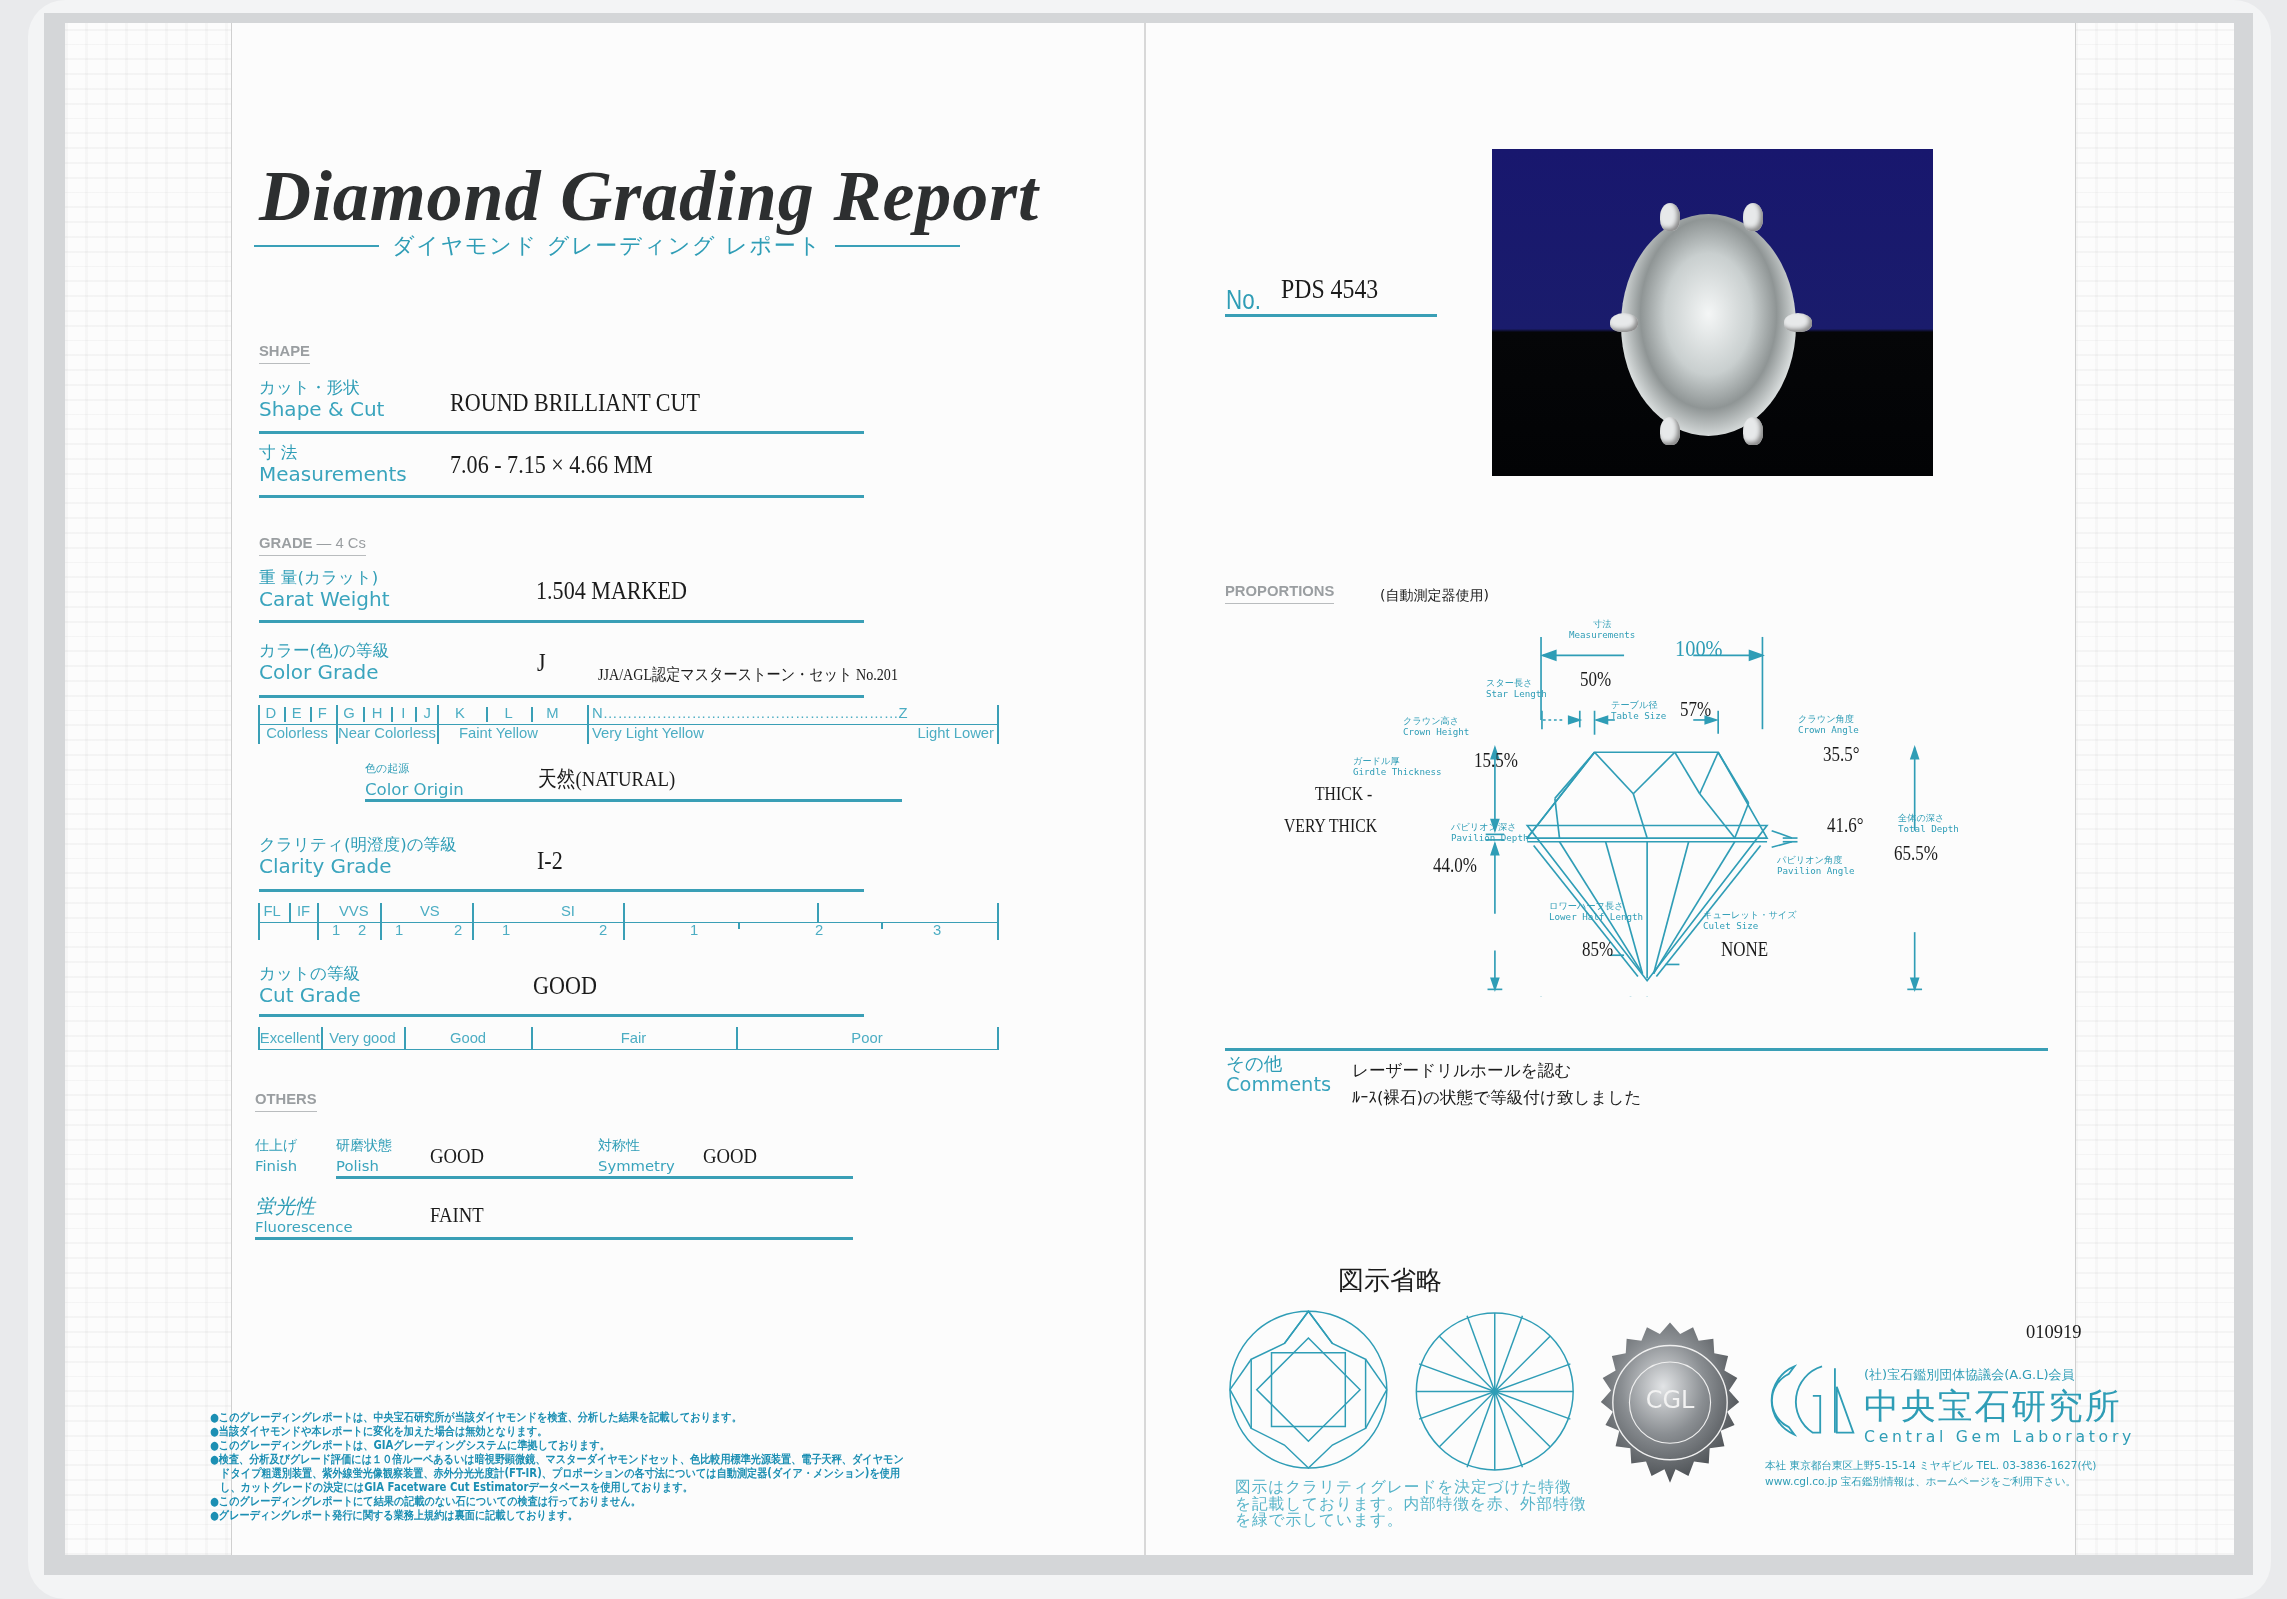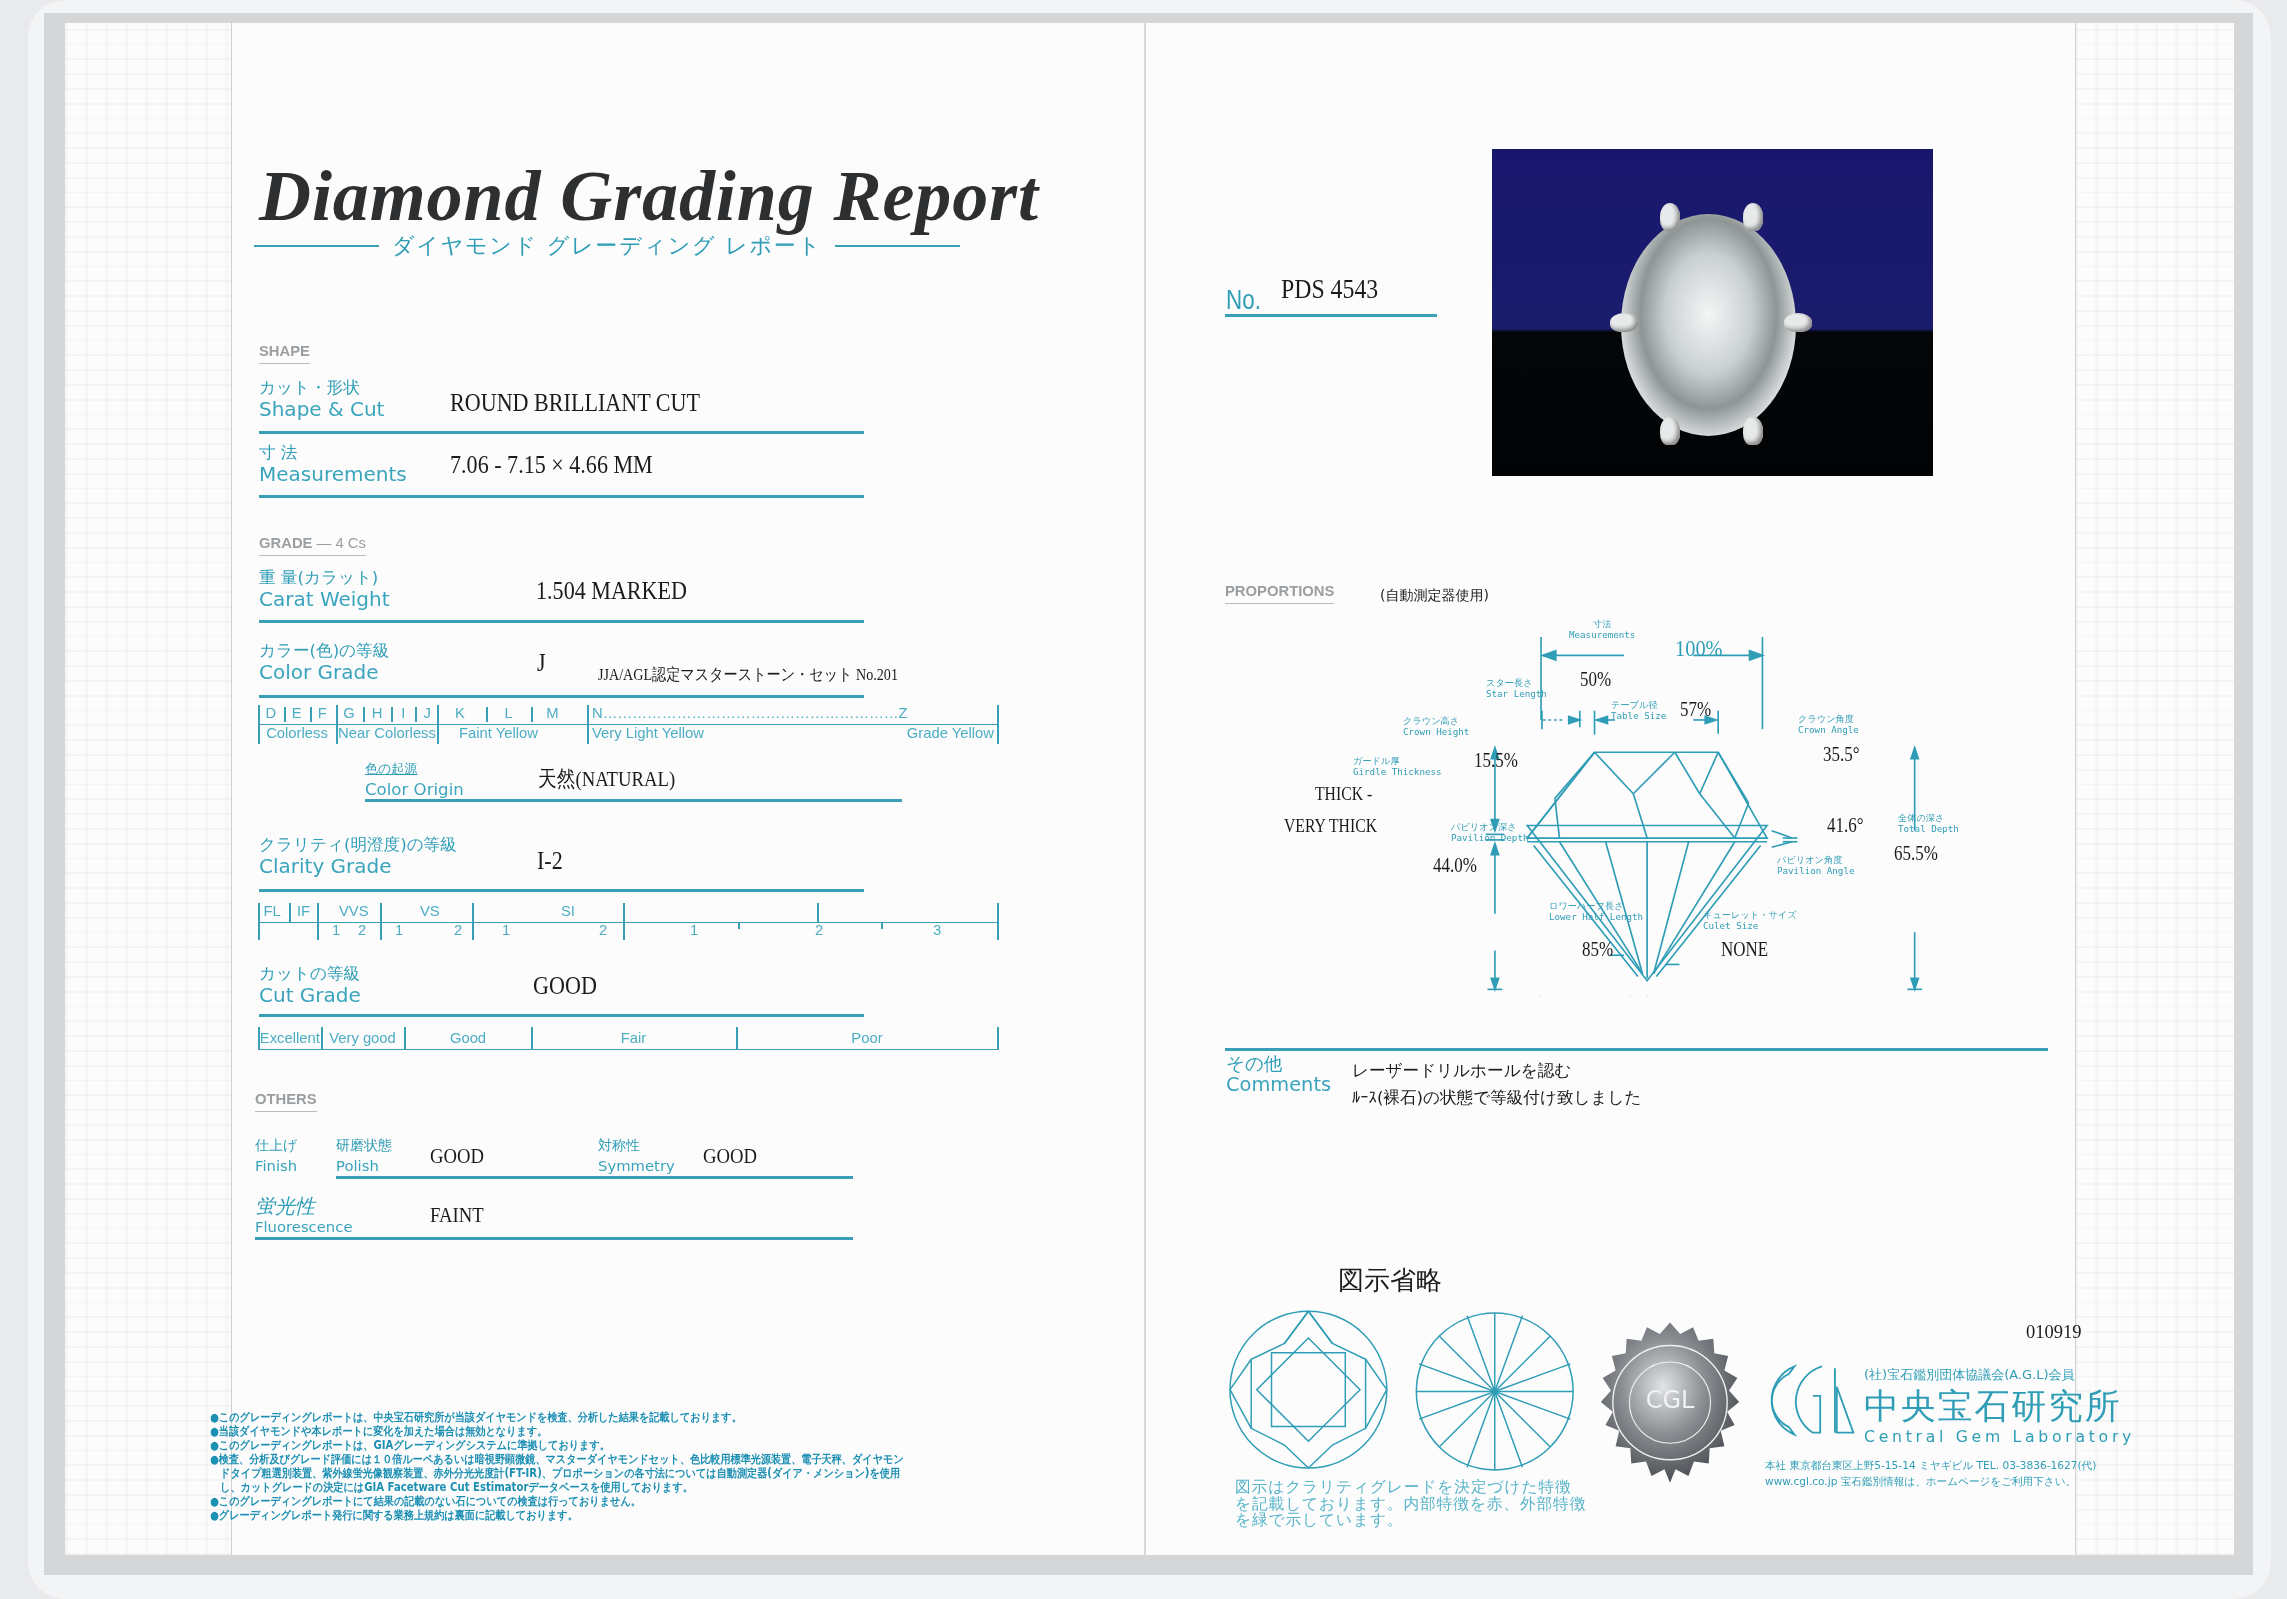--- a/index.html
+++ b/index.html
@@ -131,25 +131,25 @@
   <span class="cell" style="left:233px; width:35px;">L</span>
   <span class="tick" style="left:273px; top:1.8px; height:14.8px;"></span>
   <span class="cell" style="left:279px; width:31px;">M</span>
   <span class="tick" style="left:329px; top:0; height:39px;"></span>
   <span class="cell" style="left:334px; width:397px; text-align:left; white-space:nowrap; overflow:hidden;">N……………………………………………………Z</span>
   <span class="tick" style="left:739px; top:0; height:39px;"></span>
   <span class="cell" style="left:0; top:20px; width:78px;">Colorless</span>
   <span class="cell" style="left:79px; top:20px; width:100px; white-space:nowrap;">Near Colorless</span>
   <span class="cell" style="left:181px; top:20px; width:119px;">Faint Yellow</span>
   <span class="cell" style="left:334px; top:20px; text-align:left; white-space:nowrap;">Very Light Yellow</span>
-  <span class="cell" style="left:646px; top:20px; width:90px; text-align:right; white-space:nowrap;">Grade Yellow</span>
+  <span class="cell" style="left:646px; top:20px; width:90px; text-align:right; white-space:nowrap;">Light Lower</span>
 </div>
 
 <div class="abs" style="left:365px; top:759px;">
-  <div class="lbl-jp" style="font-size:13px;text-decoration:underline;">色の起源</div>
+  <div class="lbl-jp" style="font-size:11px;">色の起源</div>
   <div class="lbl-en" style="font-size:16.6px;">Color Origin</div>
 </div>
 <div class="abs val" style="left:538px; top:764px; font-size:22px;">天然(NATURAL)</div>
 <div class="abs uline" style="left:365px; top:799px; width:537px;"></div>
 
 <div class="abs" style="left:259px; top:835px;">
   <div class="lbl-jp">クラリティ(明澄度)の等級</div>
   <div class="lbl-en">Clarity Grade</div>
 </div>
 <div class="abs val" style="left:537px; top:846px;">I-2</div>

